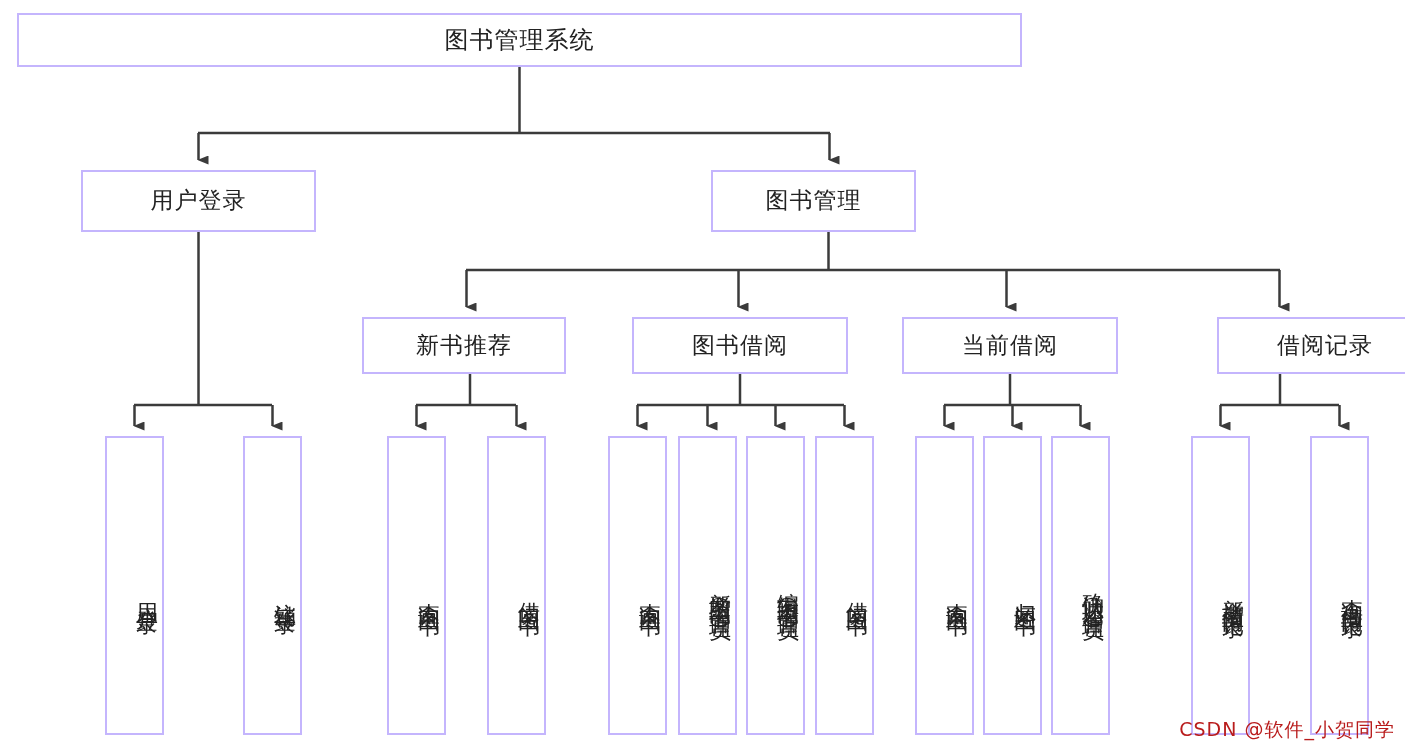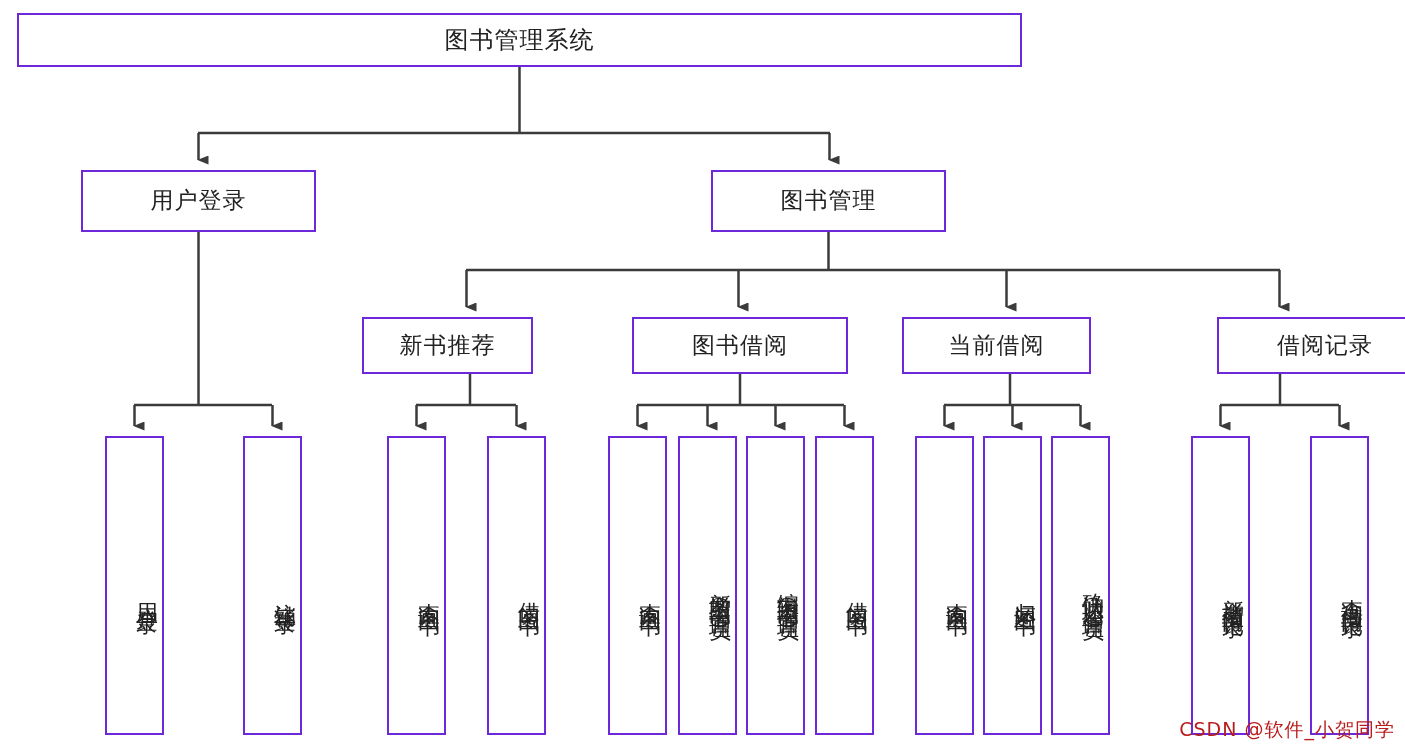--- a/index.html
+++ b/index.html
@@ -11,21 +11,21 @@
     overflow:hidden;
     position:relative;
   }
   #diagram-root{position:absolute;left:0;top:0;width:1405px;height:747px;}
   svg.connectors{position:absolute;left:0;top:0;width:1405px;height:747px;pointer-events:none;}
 
   .node{
     position:absolute;
     box-sizing:border-box;
     background:#ffffff;
-    border:2px solid #6d28d9;
+    border:2px solid #c4b5fd;
     display:flex;
     align-items:center;
     justify-content:center;
     color:#222222;
   }
   .node.horizontal{
     font-size:23px;
     letter-spacing:1px;
     line-height:1.1;
   }
@@ -111,31 +111,31 @@
     </g>
   </svg>
 
   <div class="node horizontal root" id="node-root" style="left: 17px; top: 13px; width: 1005px; height: 54px;">
     <span>图书管理系统</span>
   </div>
 
   <div class="node horizontal" id="node-l2-0" style="left: 81px; top: 170px; width: 235px; height: 62px;">
     <span>用户登录</span>
   </div>
-  <div class="node horizontal" id="node-l2-1" style="left: 711px; top: 170px; width: 235px; height: 62px;">
+  <div class="node horizontal" id="node-l2-1" style="left: 711px; top: 170px; width: 205px; height: 62px;">
     <span>图书管理</span>
   </div>
 
-  <div class="node horizontal" id="node-l3-0" style="left: 362px; top: 317px; width: 171px; height: 57px;">
+  <div class="node horizontal" id="node-l3-0" style="left: 362px; top: 317px; width: 204px; height: 57px;">
     <span>新书推荐</span>
   </div>
   <div class="node horizontal" id="node-l3-1" style="left: 632px; top: 317px; width: 216px; height: 57px; text-align: right;">
     <span>图书借阅</span>
   </div>
-  <div class="node horizontal" id="node-l3-2" style="left: 902px; top: 317px; width: 189px; height: 57px;">
+  <div class="node horizontal" id="node-l3-2" style="left: 902px; top: 317px; width: 216px; height: 57px;">
     <span>当前借阅</span>
   </div>
   <div class="node horizontal" id="node-l3-3" style="left: 1172px; top: 317px; width: 216px; height: 57px; margin-left: 45px;">
     <span>借阅记录</span>
   </div>
 
   <div class="node vertical" id="node-leaf-0" style="left: 105px; top: 436px; width: 59px; height: 299px;">
     <span class="vtext">用户登录</span>
   </div>
   <div class="node vertical" id="node-leaf-1" style="left: 243px; top: 436px; width: 59px; height: 299px;">

